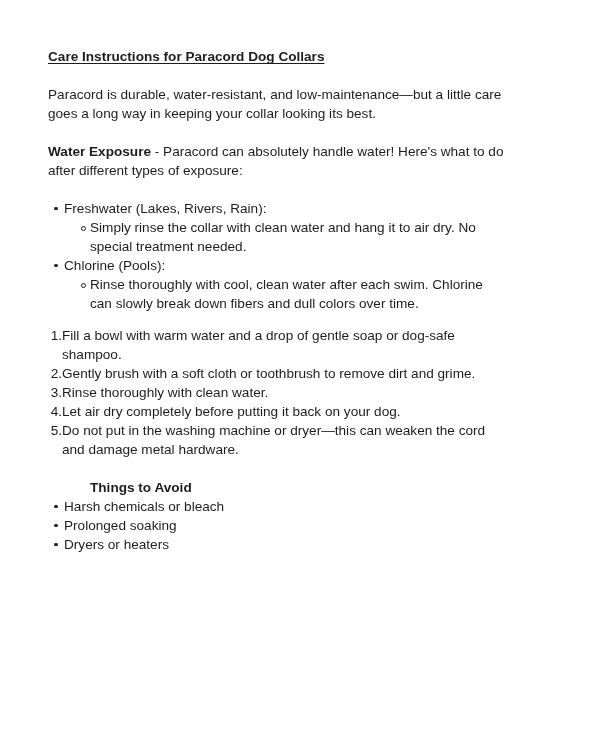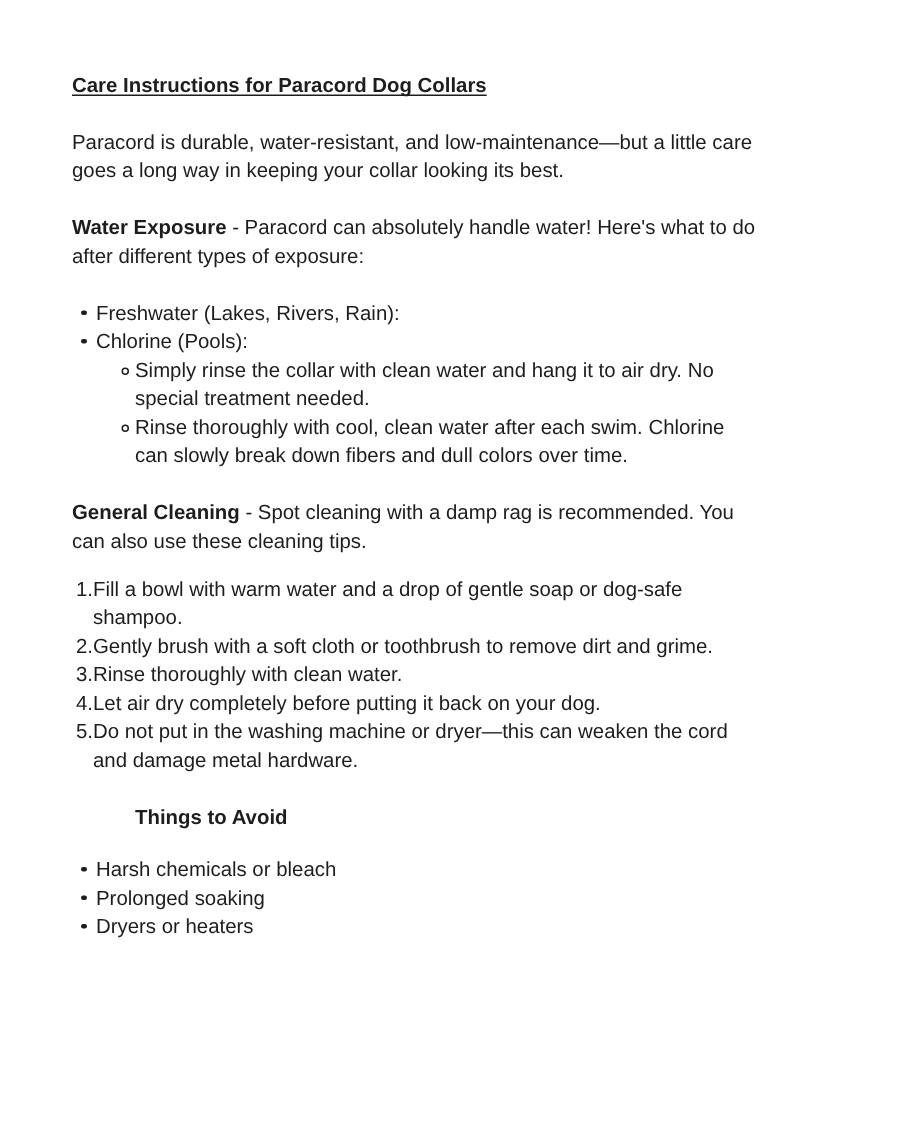--- a/index.html
+++ b/index.html
@@ -28,21 +28,21 @@
     font-weight: 700;
     text-decoration: underline;
     text-decoration-thickness: 1.3px;
     text-underline-offset: 2px;
     text-decoration-skip-ink: none;
   }
   .b { font-weight: 700; }
 
   .list { margin: 0 0 19px 0; padding: 0; }
   .list.pull-up { margin-top: -6px; }   
-  .list.flush { margin-top: 16px; }
+  .list.flush { margin-top: 0; }
 
   .li { display: flex; align-items: flex-start; }
   .li .txt { flex: 1; min-width: 0; }
 
   
   .m1 {
     flex: 0 0 16px;
     position: relative;
     height: 19px;
   }
@@ -87,38 +87,37 @@
   <p class="block">Paracord is durable, water-resistant, and low-maintenance—but a little care goes a long way in keeping your collar looking its best.</p>
 
   <p class="block"><span class="b">Water Exposure</span><span> - Paracord can absolutely handle water! Here's what to do after different types of exposure:</span></p>
 
   <div class="list">
 
     <div class="li">
       <span class="m1"></span>
       <span class="txt">Freshwater (Lakes, Rivers, Rain):</span>
     </div>
+    <div class="li sub">
+      <span class="m2"></span>
+      <span class="txt">Simply rinse the collar with clean water and hang it to air dry. No special treatment needed.</span>
+    </div>
+
     <div class="li">
       <span class="m1"></span>
       <span class="txt">Chlorine (Pools):</span>
-    </div>
-
-    <div class="li sub">
-      <span class="m2"></span>
-      <span class="txt">Simply rinse the collar with clean water and hang it to air dry. No special treatment needed.</span>
     </div>
     <div class="li sub">
       <span class="m2"></span>
       <span class="txt">Rinse thoroughly with cool, clean water after each swim. Chlorine can slowly break down fibers and dull colors over time.</span>
     </div>
 
 
   </div>
 
-  <p class="block"><span class="b">General Cleaning</span><span> - Spot cleaning with a damp rag is recommended. You can also use these cleaning tips.</span></p>
 
   <div class="list pull-up">
 
     <div class="li">
       <span class="num">1.</span>
       <span class="txt">Fill a bowl with warm water and a drop of gentle soap or dog-safe shampoo.</span>
     </div>
 
     <div class="li">
       <span class="num">2.</span>

